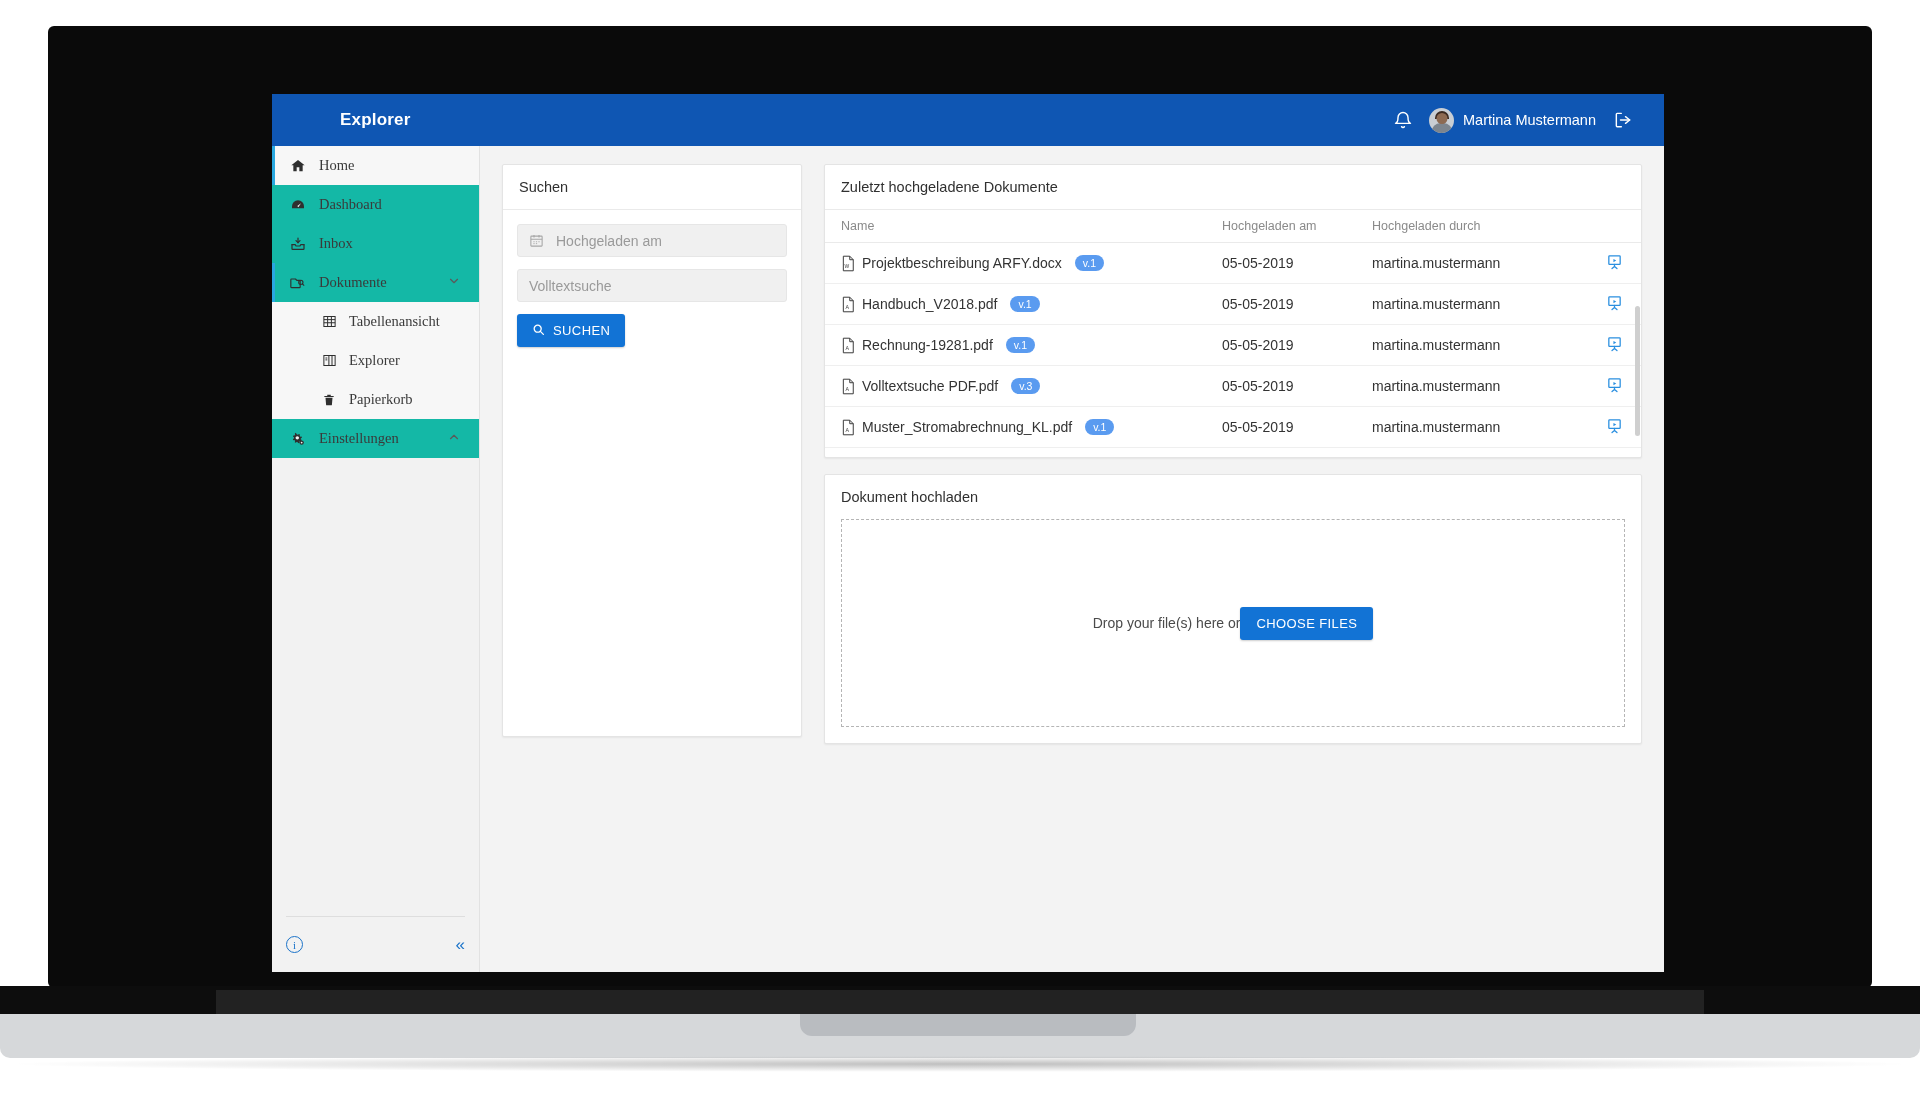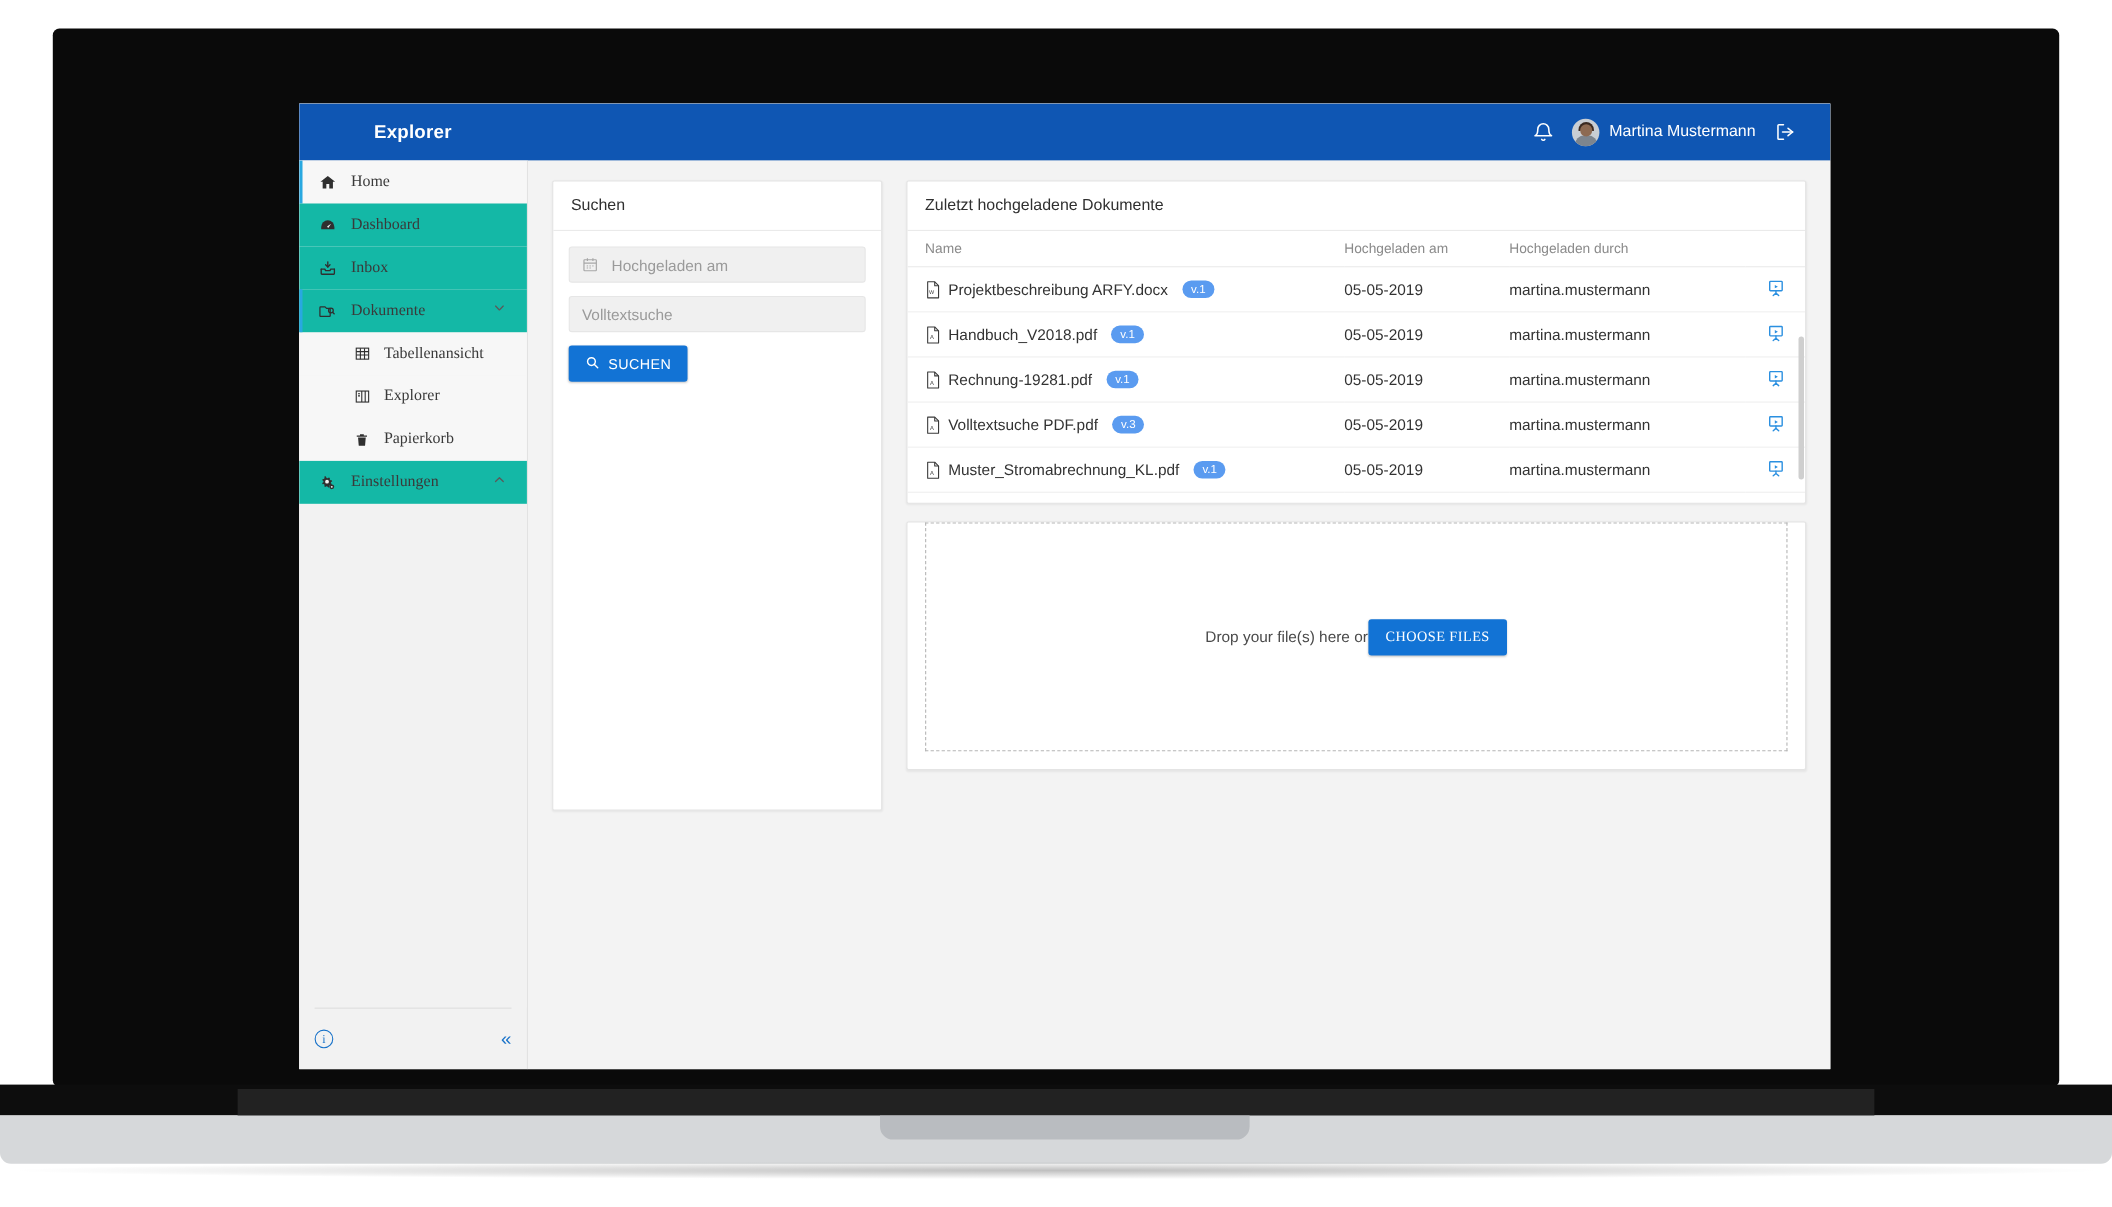--- a/index.html
+++ b/index.html
@@ -353,21 +353,21 @@
   .drop-text { font-size: 14px; color: #4a4a4a; }
   .btn-choose {
     background: #1273d5;
     color: #fff;
     border: none;
     border-radius: 3px;
     height: 33px;
     padding: 0 16px;
     font-size: 13px;
     letter-spacing: 0.4px;
-    font-family: Liberation Serif, serif;
+    font-family: Liberation Sans, sans-serif;
     cursor: pointer;
     box-shadow: 0 1px 2px rgba(0,0,0,0.2);
   }
 </style>
 </head>
 <body>
 
 <div id="scene">
 
   <div class="laptop-body"></div>
@@ -686,20 +686,21 @@
                         <td class="c-user">martina.mustermann</td>
                         <td class="c-act"></td>
                       </tr>
                     </tbody>
                 </table>
                 <div class="scrollbar-hint"></div>
               </div>
             </div>
 
             <div class="card upload-card">
+              <div class="card-head no-border">Dokument hochladen</div>
               <div class="dropzone">
                 <span class="drop-text">Drop your file(s) here or</span>
                 <button class="btn-choose">CHOOSE FILES</button>
               </div>
             </div>
 
           </div>
         </div>
       </div>
     </div>

